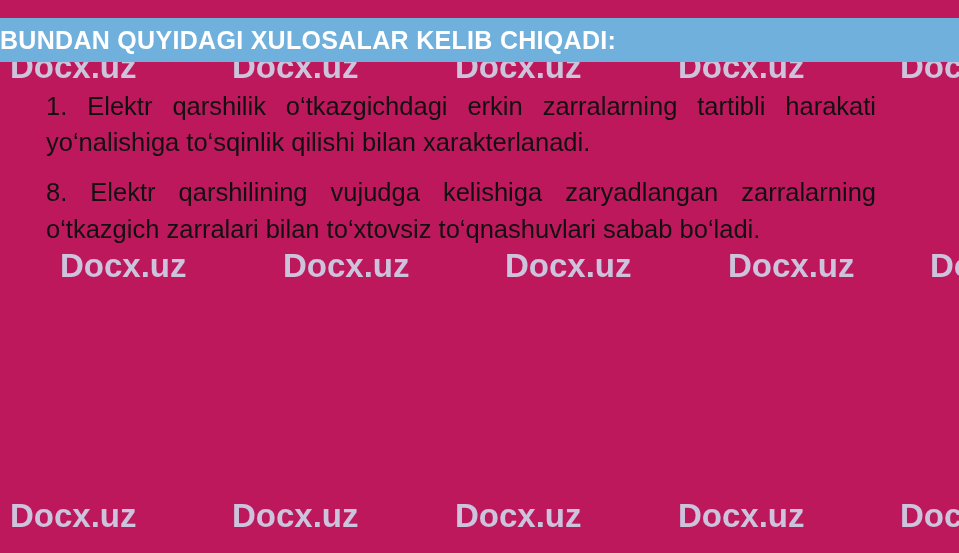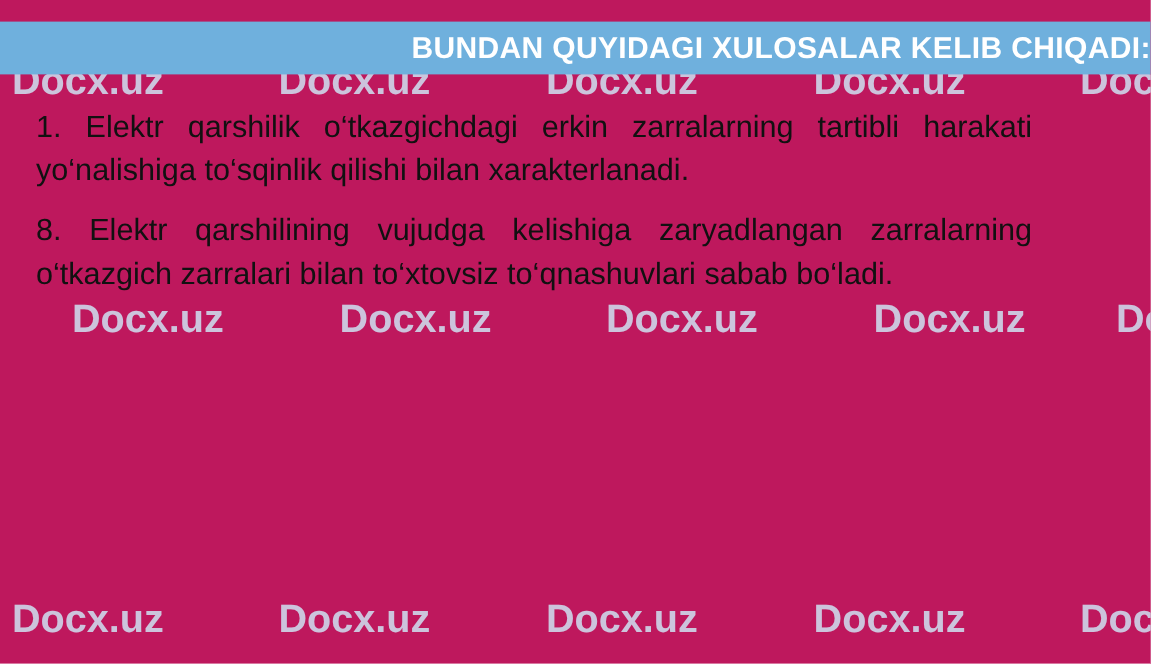--- a/index.html
+++ b/index.html
@@ -44,36 +44,36 @@
   .title-band {
     position: absolute;
     left: 0;
     top: 18px;
     width: 959px;
     height: 44px;
     background: #6fb0dd;
     z-index: 2;
     display: flex;
     align-items: center;
-    justify-content: flex-end;
+    justify-content: flex-start;
   }
   .title-band .title-text {
     font-family: "Liberation Sans", sans-serif;
     font-weight: bold;
     font-size: 25px;
     color: #ffffff;
     letter-spacing: 0.3px;
     text-align: center;
     line-height: 1;
   }
 
   
   .content {
     position: absolute;
-    left: 30px;
+    left: 46px;
     top: 88px;
     width: 830px;
     z-index: 3;
   }
   .para {
     font-family: "Liberation Sans", sans-serif;
     font-size: 25.5px;
     color: #111111;
     line-height: 1.42;
     text-align: justify;

